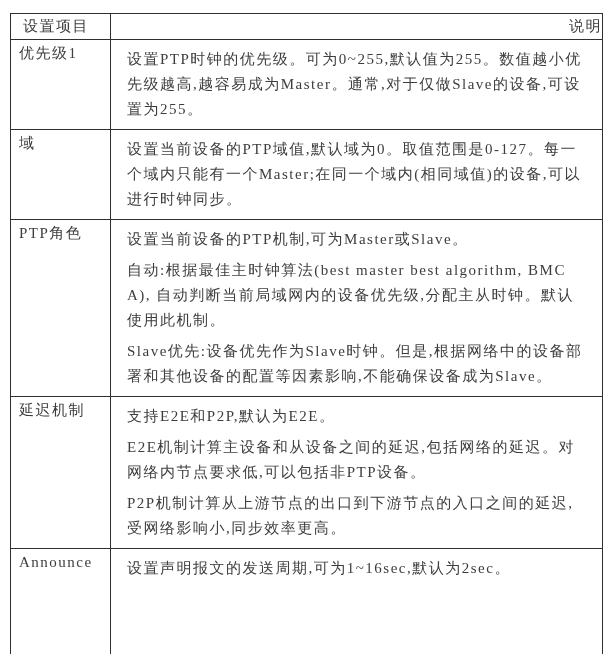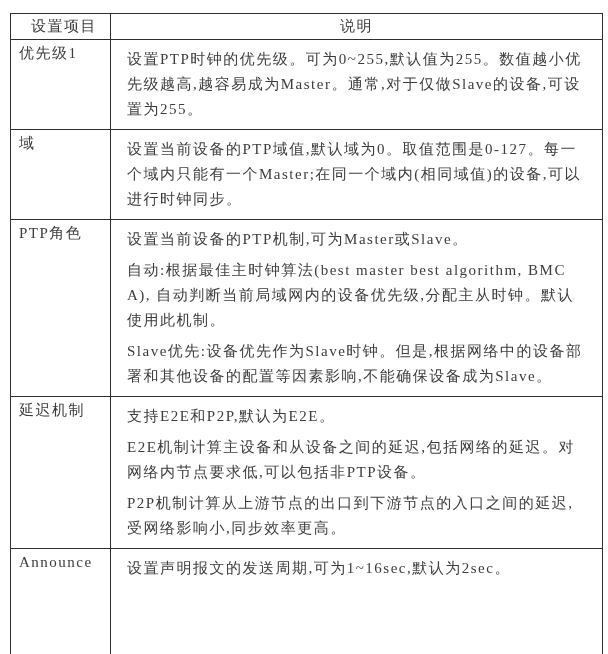--- a/index.html
+++ b/index.html
@@ -37,25 +37,25 @@
     border:1px solid var(--border-color);
     font-size:15px;
     line-height:25px;
     font-weight:normal;
     letter-spacing:1.5px;
     color:var(--text-color);
   }
   thead tr{height:25px;}
   th.h-item{
     text-align:left;
-    padding:0 4px 0 20px;
+    padding:0 4px 0 12px;
     vertical-align:middle;
   }
   th.h-desc{
-    text-align:center;
+    text-align:right;
     padding:0;
     vertical-align:middle;
   }
   td{
     vertical-align:top;
   }
   td.c-item{
     padding:1px 4px 13px 8px;
     white-space:nowrap;
   }

